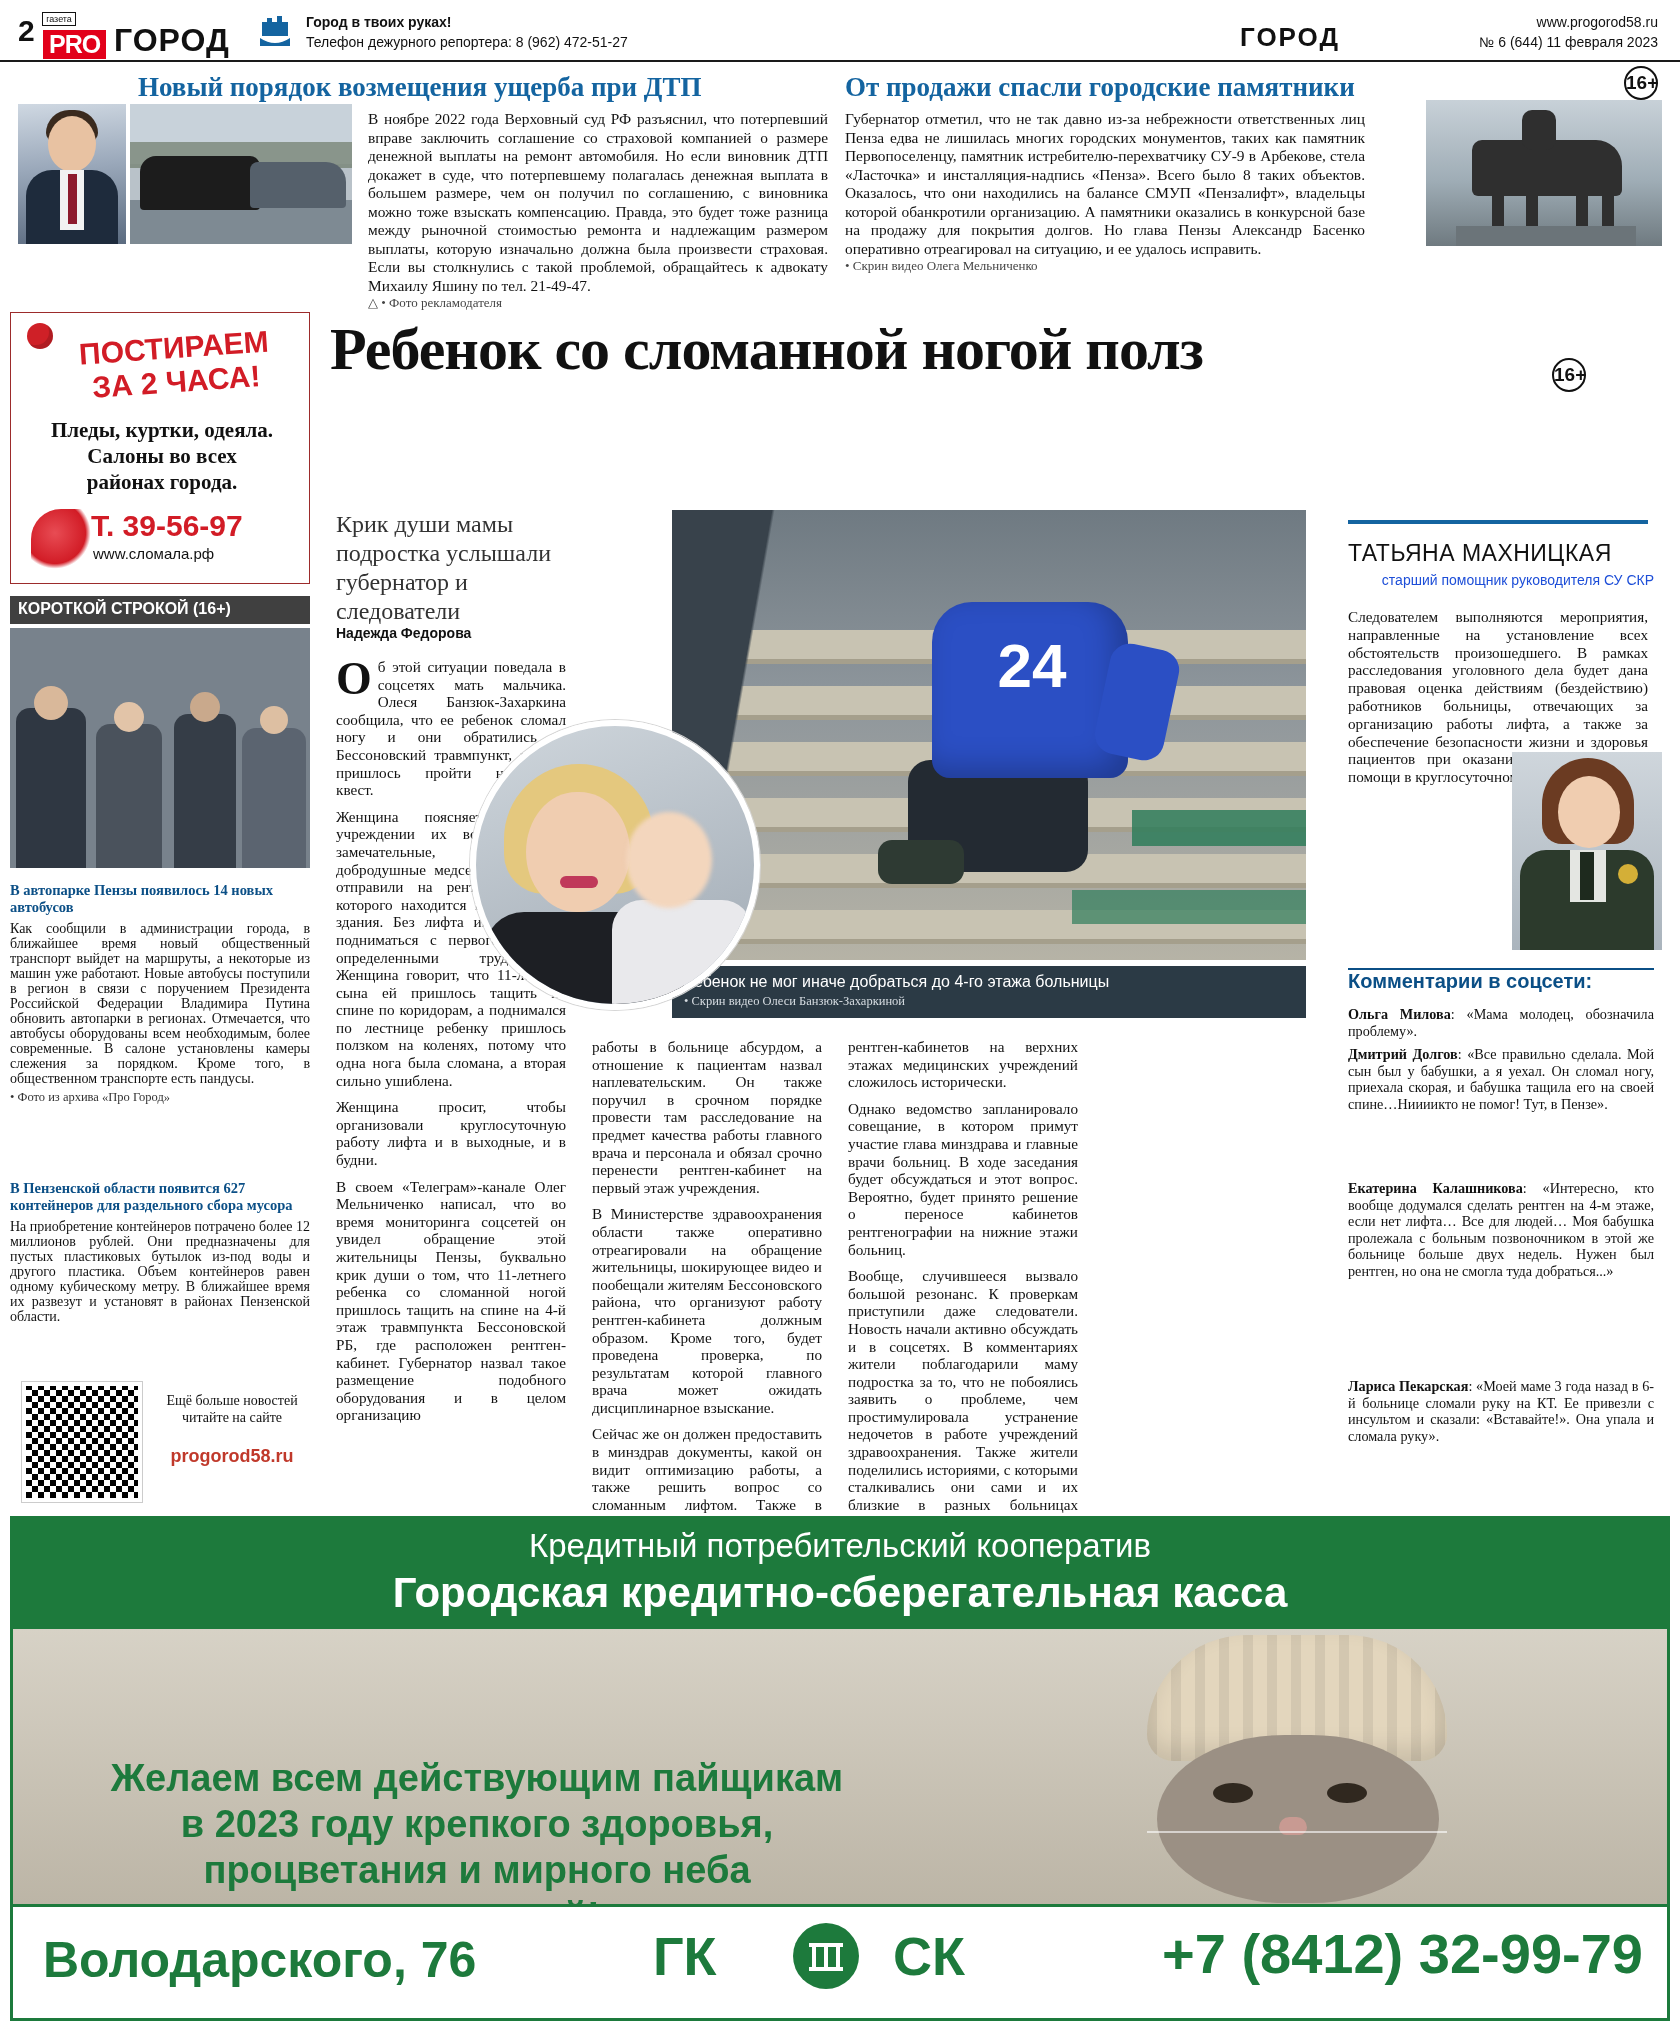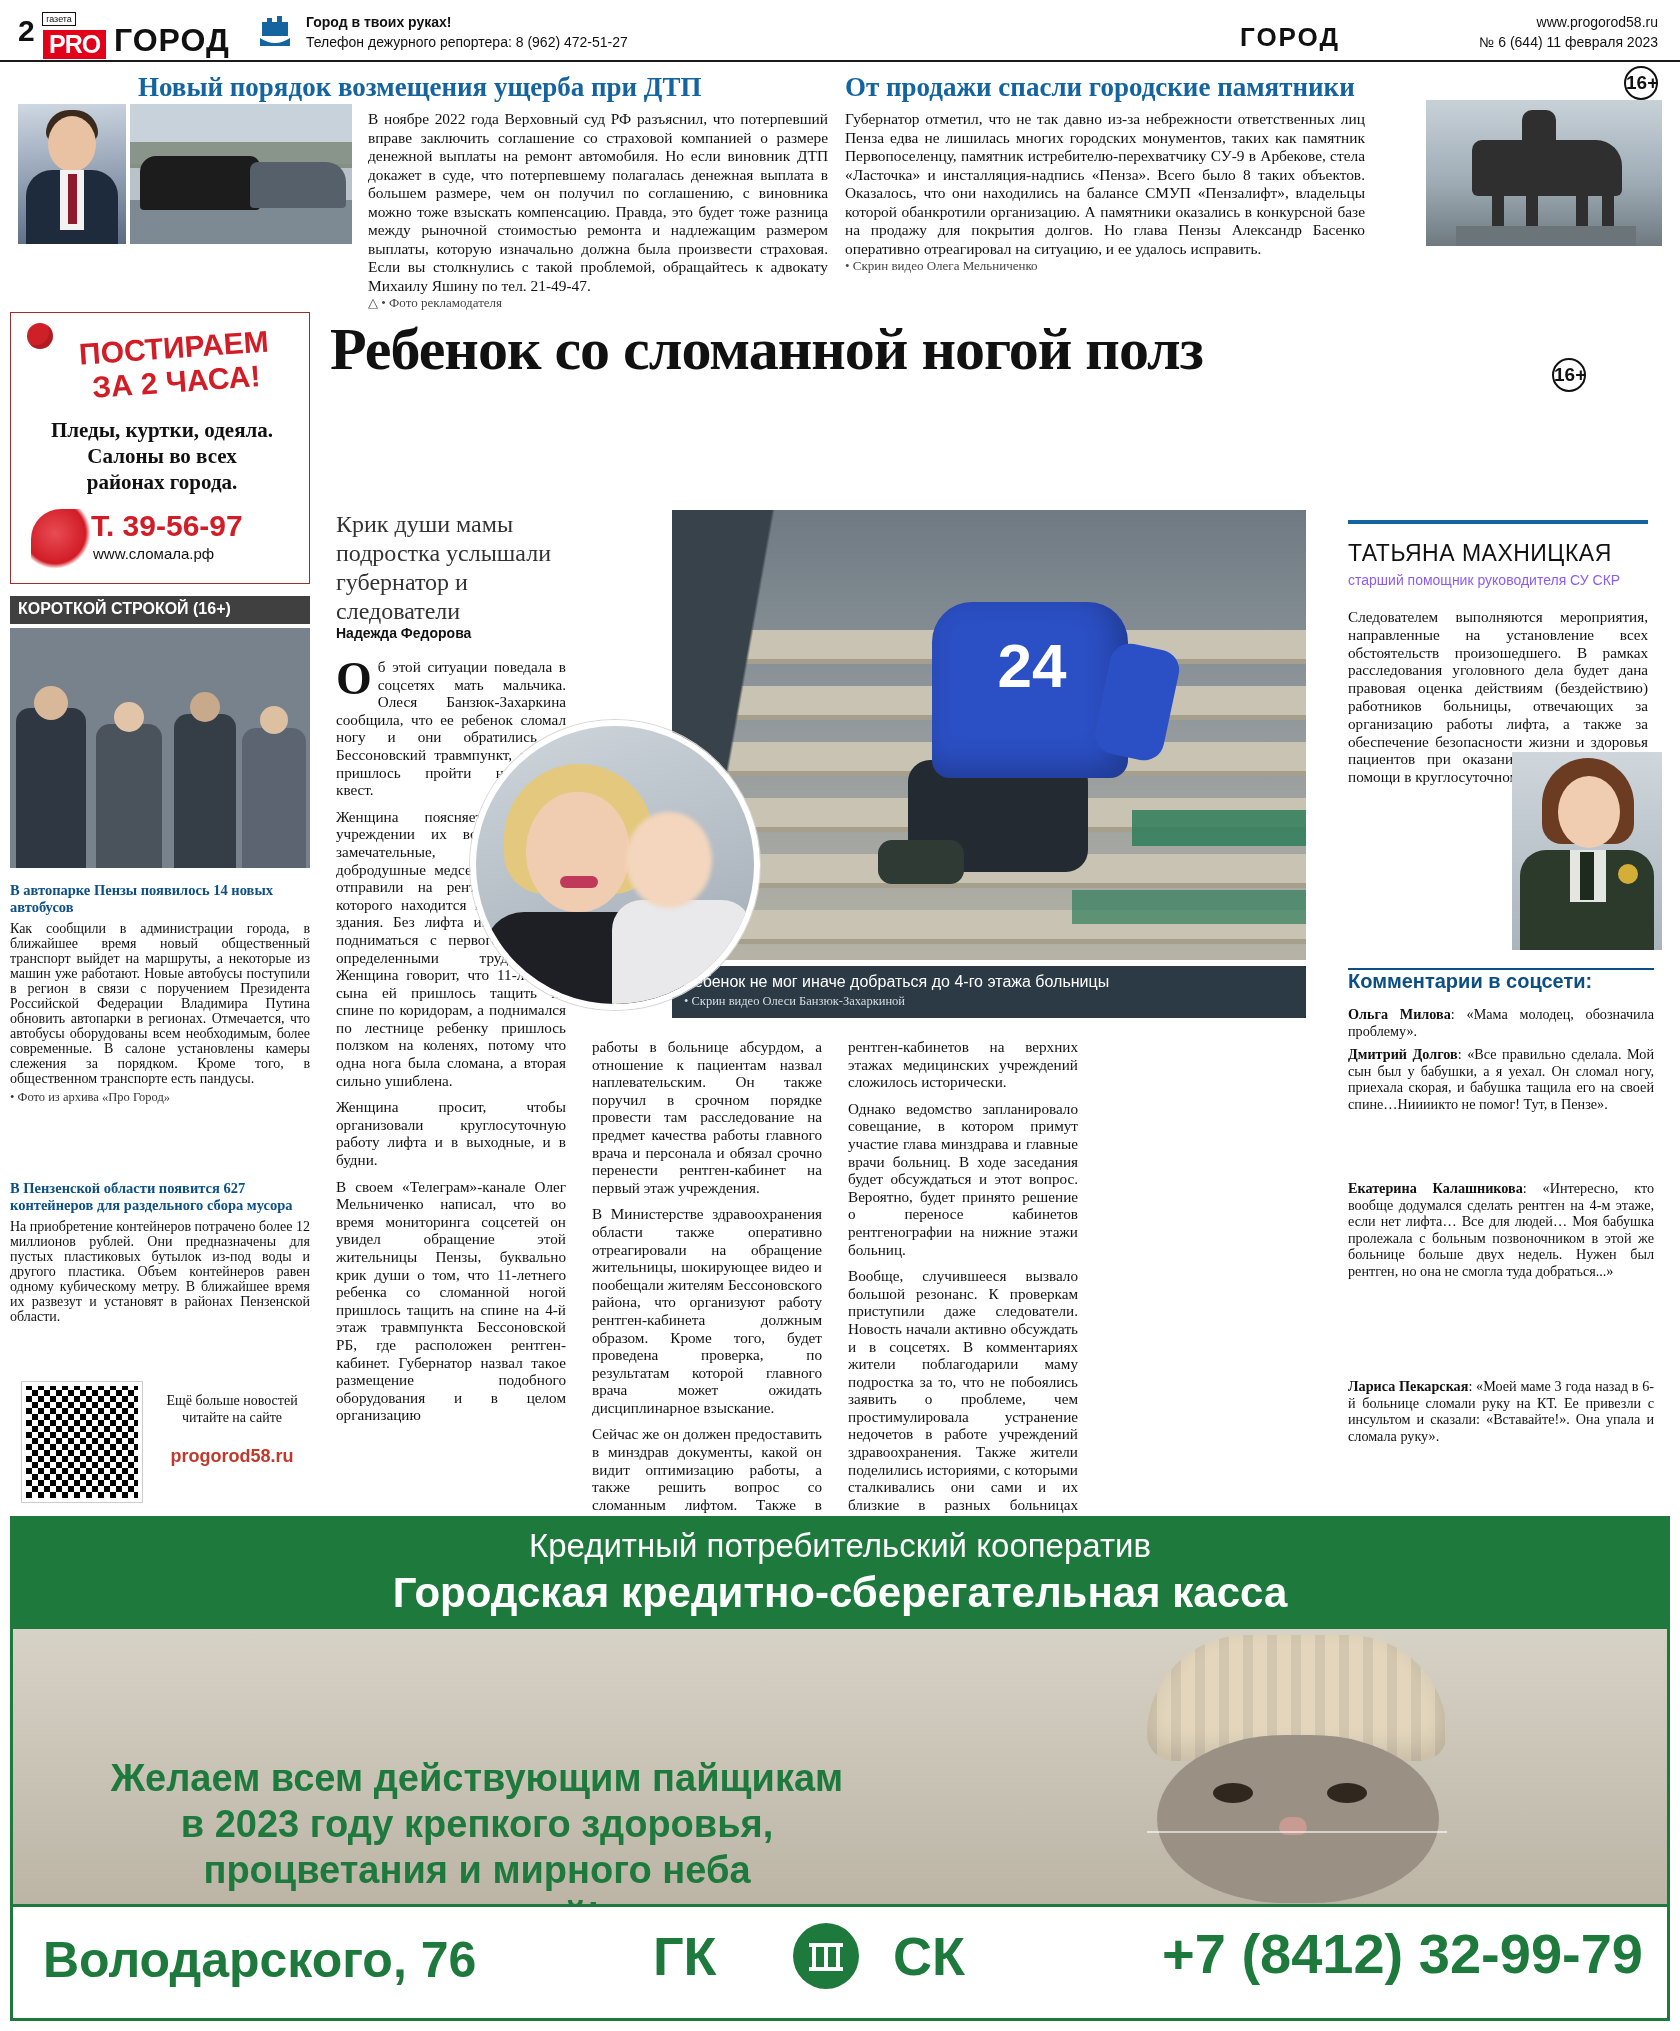--- a/index.html
+++ b/index.html
@@ -312,21 +312,21 @@
   
   .rail-sep {
     position:absolute; left:1348px; top:520px; width:300px; height:4px; background:#1464a0;
   }
   .rail-name {
     position:absolute; left:1348px; top:540px; width:306px;
     font-family:"Liberation Sans", sans-serif; font-size:23px; letter-spacing:.5px;
   }
   .rail-role {
     position:absolute; left:1348px; top:572px; width:306px;
-    font-family:"Liberation Sans", sans-serif; font-size:14px; color:#8b5cf6; line-height:17px;
+    font-family:"Liberation Sans", sans-serif; font-size:14px; color:#1d4ed8; line-height:17px;text-align:right;
   }
   .rail-quote {
     position:absolute; left:1348px; top:608px; width:300px;
     font-size:15.2px; line-height:17.8px; text-align:justify;
   }
   .officer-photo {
     position:absolute; left:1512px; top:752px; width:150px; height:198px;
     overflow:hidden; background:linear-gradient(180deg,#cfd6dc 0%,#aab4bd 100%);
   }
   .officer-photo .hair { position:absolute; left:30px; top:6px; width:92px; height:86px; border-radius:46px 46px 20px 20px; background:#6b3b22;}

